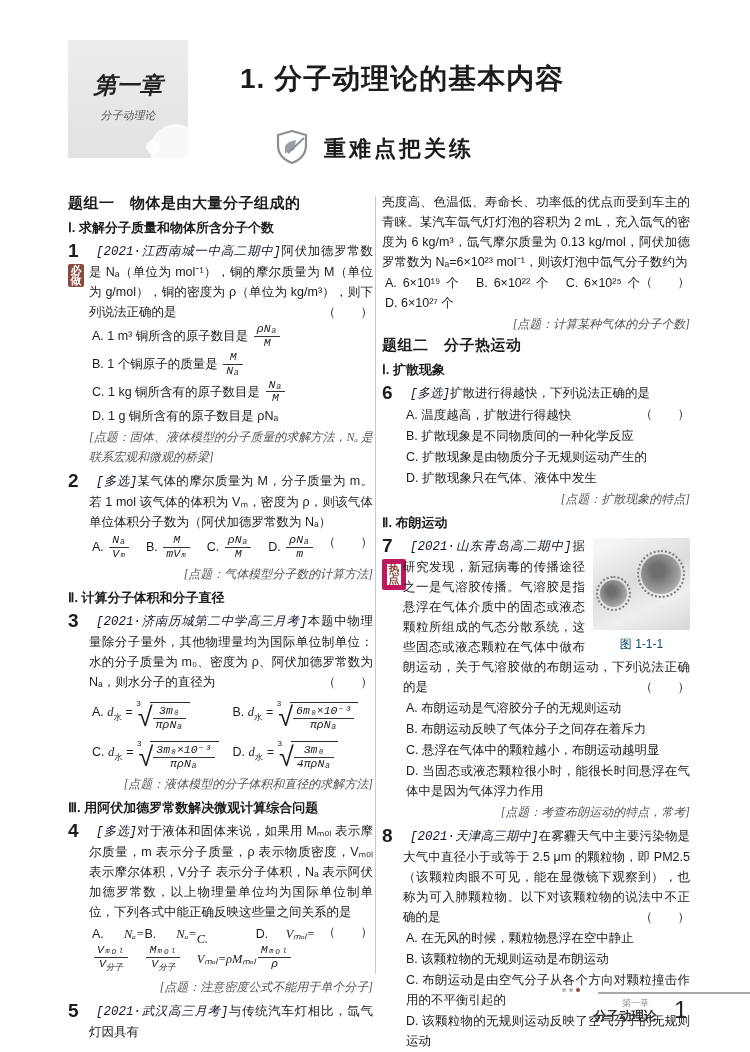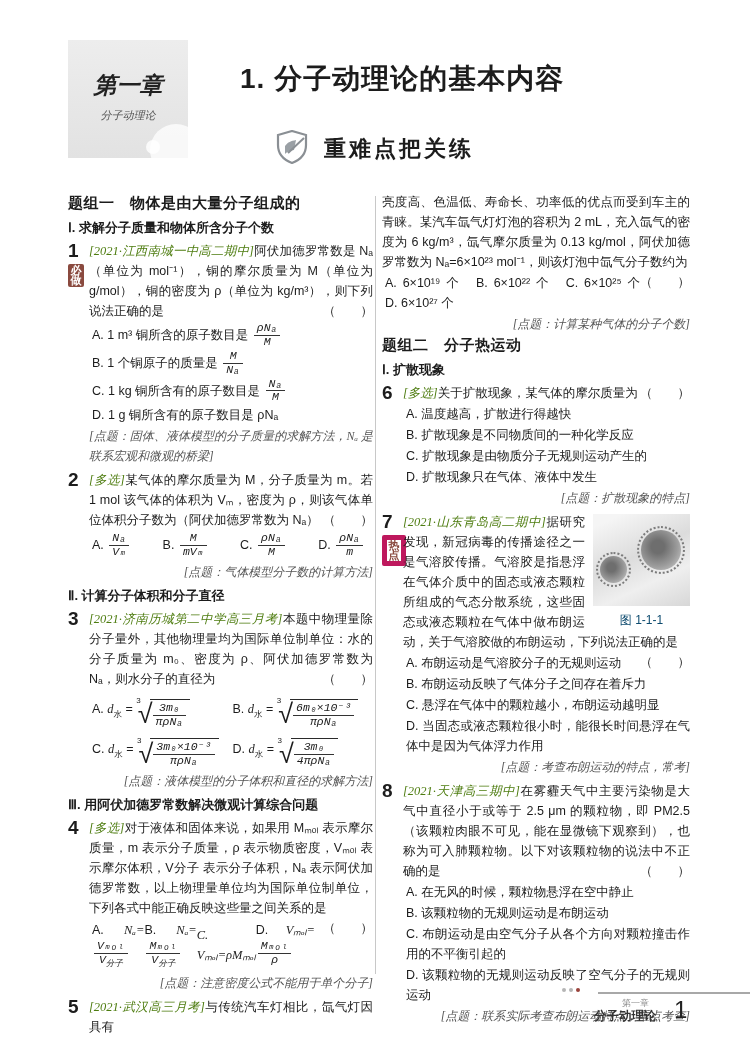--- a/index.html
+++ b/index.html
@@ -26,21 +26,21 @@
   .col-right{left:382px;width:308px;}
   .group-title{font-size:15px;font-weight:bold;margin:1px 0 5px;letter-spacing:.5px;}
   .subhead{font-size:13px;font-weight:bold;margin:3px 0 3px;}
   .q{display:flex;margin:1px 0 3px;}
   .qnum-col{width:21px;flex:none;}
   .qnum{font-size:19px;font-weight:bold;line-height:20px;}
   .badge{margin-top:3px;width:12px;padding:2px 2px;font-size:11px;line-height:9.5px;
     color:#fff;background:#8a4a3f;border-radius:2px;text-align:center;word-break:break-all;font-weight:bold;}
   .badge.outline{background:#fff;color:#8a4a3f;border:5px solid #be185d;padding:1px 1px;}
   .qbody{flex:1;min-width:0;}
-  .src,.tag{font-family:Liberation Serif, serif;font-style:italic;color:#4d7c0f;}
+  .src,.tag{font-family:Liberation Mono, monospace;font-style:italic;color:#0f172a;margin-left:7px;}
   .paren{float:right;}
   .opt{margin:1px 0 1px 3px;}
   .optrow{display:flex;justify-content:space-between;align-items:center;padding:2px 8px 2px 3px;}
   .optgrid{display:grid;grid-template-columns:1fr 1fr;gap:2px 0;padding:2px 0 2px 3px;}
   .note{font-family:"Liberation Serif",serif;font-style:italic;color:#555;
     text-align:right;font-size:12px;margin:1px 0;}
   .note.flow{text-align:justify;}
   .mi{font-style:italic;font-family:"Liberation Serif",serif;}
   sub{font-size:8.5px;}
   .frac{display:inline-block;vertical-align:middle;text-align:center;font-size:11.5px;
@@ -192,29 +192,30 @@
     <div class="note">[点题：计算某种气体的分子个数]</div>
 
     <div class="group-title">题组二　分子热运动</div>
     <div class="subhead">Ⅰ. 扩散现象</div>
 
     <div class="q">
       <div class="qnum-col">
           <div class="qnum">6</div>
         </div>
       <div class="qbody">
-        <div><span class="tag">[多选]</span><span>关于扩散现象，某气体的摩尔质量为</span><span class="paren">（　　）</span></div>
+        <div><span class="tag">[多选]</span><span>扩散进行得越快，下列说法正确的是</span><span class="paren">（　　）</span></div>
         <div class="opt">A. 温度越高，扩散进行得越快</div>
         <div class="opt">B. 扩散现象是不同物质间的一种化学反应</div>
         <div class="opt">C. 扩散现象是由物质分子无规则运动产生的</div>
         <div class="opt">D. 扩散现象只在气体、液体中发生</div>
         <div class="note">[点题：扩散现象的特点]</div>
       </div>
     </div>
 
+    <div class="subhead">Ⅱ. 布朗运动</div>
 
     <div class="q">
       <div class="qnum-col">
         <div class="qnum">7</div>
         <div class="badge outline">热点</div>
       </div>
       <div class="qbody">
         <div class="figure">
           <div class="figimg">
             <div class="virus v1"></div>

